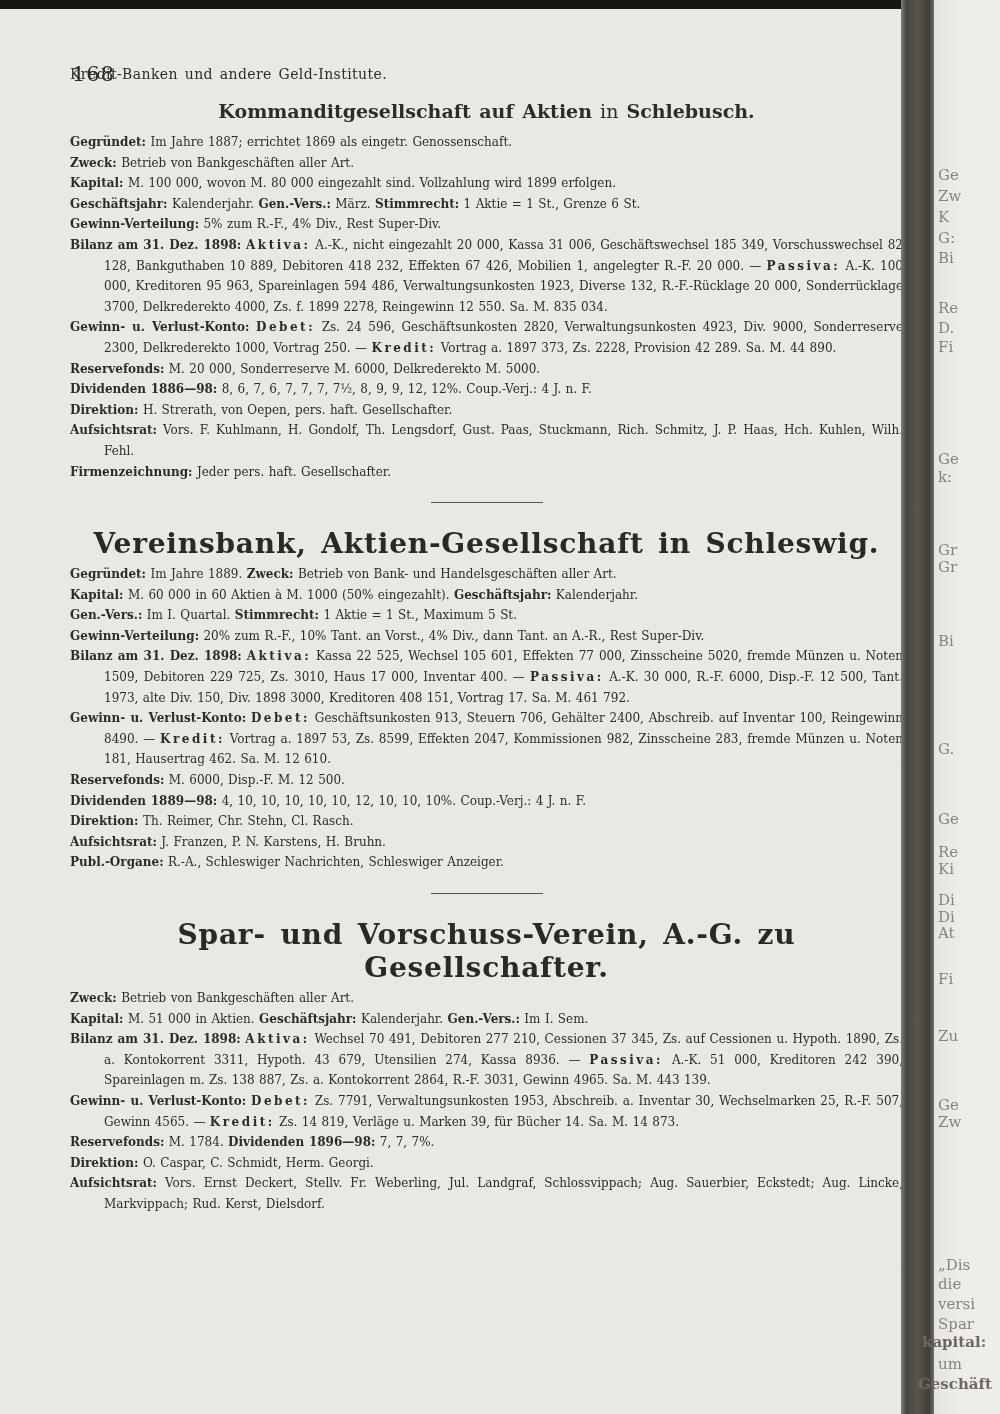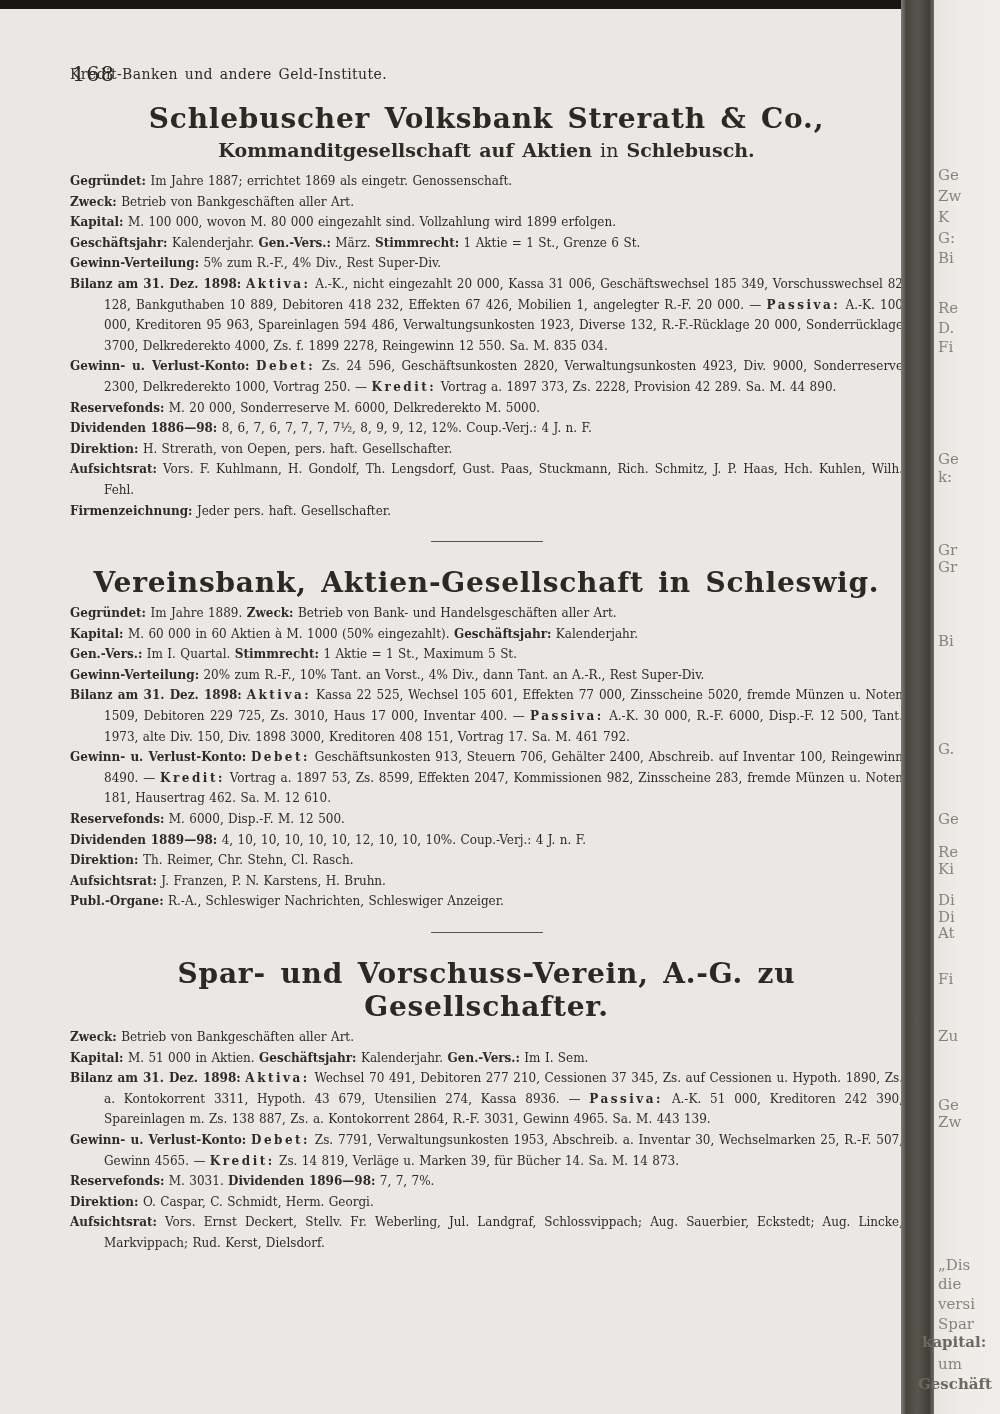--- a/index.html
+++ b/index.html
@@ -71,21 +71,20 @@
 
 <div class="topbar"></div>
 
 <div class="page-inner">
   <div class="page-head">
     <span class="page-num">168</span>
     <div class="running-head">Kredit-Banken und andere Geld-Institute.</div>
   </div>
   <div id="entries">
       <section class="entry">
-        <h2 class="entry-title">Schlebuscher Volksbank Strerath &amp; Co.,</h2>
         <h3 class="entry-subtitle"><span class="b">Kommanditgesellschaft auf Aktien</span><span> in </span><span class="b">Schlebusch.</span></h3>
         <p><span class="b">Gegründet:</span><span> Im Jahre 1887; errichtet 1869 als eingetr. Genossenschaft.</span></p>
         <p><span class="b">Zweck:</span><span> Betrieb von Bankgeschäften aller Art.</span></p>
         <p><span class="b">Kapital:</span><span> M. 100 000, wovon M. 80 000 eingezahlt sind. Vollzahlung wird 1899 erfolgen.</span></p>
         <p><span class="b">Geschäftsjahr:</span><span> Kalenderjahr. </span><span class="b">Gen.-Vers.:</span><span> März. </span><span class="b">Stimmrecht:</span><span> 1 Aktie = 1 St., Grenze 6 St.</span></p>
         <p><span class="b">Gewinn-Verteilung:</span><span> 5% zum R.-F., 4% Div., Rest Super-Div.</span></p>
         <p><span class="b">Bilanz am 31. Dez. 1898:</span><span> </span><span class="sp b">Aktiva:</span><span> A.-K., nicht eingezahlt 20 000, Kassa 31 006, Geschäftswechsel 185 349, Vorschusswechsel 82 128, Bankguthaben 10 889, Debitoren 418 232, Effekten 67 426, Mobilien 1, angelegter R.-F. 20 000. — </span><span class="sp b">Passiva:</span><span> A.-K. 100 000, Kreditoren 95 963, Spareinlagen 594 486, Verwaltungsunkosten 1923, Diverse 132, R.-F.-Rücklage 20 000, Sonderrücklage 3700, Delkrederekto 4000, Zs. f. 1899 2278, Reingewinn 12 550. Sa. M. 835 034.</span></p>
         <p><span class="b">Gewinn- u. Verlust-Konto:</span><span> </span><span class="sp b">Debet:</span><span> Zs. 24 596, Geschäftsunkosten 2820, Verwaltungsunkosten 4923, Div. 9000, Sonderreserve 2300, Delkrederekto 1000, Vortrag 250. — </span><span class="sp b">Kredit:</span><span> Vortrag a. 1897 373, Zs. 2228, Provision 42 289. Sa. M. 44 890.</span></p>
         <p><span class="b">Reservefonds:</span><span> M. 20 000, Sonderreserve M. 6000, Delkrederekto M. 5000.</span></p>
         <p><span class="b">Dividenden 1886—98:</span><span> 8, 6, 7, 6, 7, 7, 7, 7½, 8, 9, 9, 12, 12%. Coup.-Verj.: 4 J. n. F.</span></p>
@@ -108,21 +107,21 @@
         <p><span class="b">Aufsichtsrat:</span><span> J. Franzen, P. N. Karstens, H. Bruhn.</span></p>
         <p><span class="b">Publ.-Organe:</span><span> R.-A., Schleswiger Nachrichten, Schleswiger Anzeiger.</span></p>
       </section>
       <div class="separator"></div>
       <section class="entry">
         <h2 class="entry-title">Spar- und Vorschuss-Verein, A.-G. zu Gesellschafter.</h2>
         <p><span class="b">Zweck:</span><span> Betrieb von Bankgeschäften aller Art.</span></p>
         <p><span class="b">Kapital:</span><span> M. 51 000 in Aktien. </span><span class="b">Geschäftsjahr:</span><span> Kalenderjahr. </span><span class="b">Gen.-Vers.:</span><span> Im I. Sem.</span></p>
         <p><span class="b">Bilanz am 31. Dez. 1898:</span><span> </span><span class="sp b">Aktiva:</span><span> Wechsel 70 491, Debitoren 277 210, Cessionen 37 345, Zs. auf Cessionen u. Hypoth. 1890, Zs. a. Kontokorrent 3311, Hypoth. 43 679, Utensilien 274, Kassa 8936. — </span><span class="sp b">Passiva:</span><span> A.-K. 51 000, Kreditoren 242 390, Spareinlagen m. Zs. 138 887, Zs. a. Kontokorrent 2864, R.-F. 3031, Gewinn 4965. Sa. M. 443 139.</span></p>
         <p><span class="b">Gewinn- u. Verlust-Konto:</span><span> </span><span class="sp b">Debet:</span><span> Zs. 7791, Verwaltungsunkosten 1953, Abschreib. a. Inventar 30, Wechselmarken 25, R.-F. 507, Gewinn 4565. — </span><span class="sp b">Kredit:</span><span> Zs. 14 819, Verläge u. Marken 39, für Bücher 14. Sa. M. 14 873.</span></p>
-        <p><span class="b">Reservefonds:</span><span> M. 3031. </span><span class="b">Dividenden 1896—98:</span><span> 7, 7, 7%.</span></p>
+        <p><span class="b">Reservefonds:</span><span> M. 1784. </span><span class="b">Dividenden 1896—98:</span><span> 7, 7, 7%.</span></p>
         <p><span class="b">Direktion:</span><span> O. Caspar, C. Schmidt, Herm. Georgi.</span></p>
         <p><span class="b">Aufsichtsrat:</span><span> Vors. Ernst Deckert, Stellv. Fr. Weberling, Jul. Landgraf, Schlossvippach; Aug. Sauerbier, Eckstedt; Aug. Lincke, Markvippach; Rud. Kerst, Dielsdorf.</span></p>
       </section>
     </div>
 </div>
 
 <div class="gutter"></div>
 <div class="right-strip" id="right-strip">
     <span class="frag" style="top: 168px;">Ge</span>
     <span class="frag" style="top: 189px;">Zw</span>

